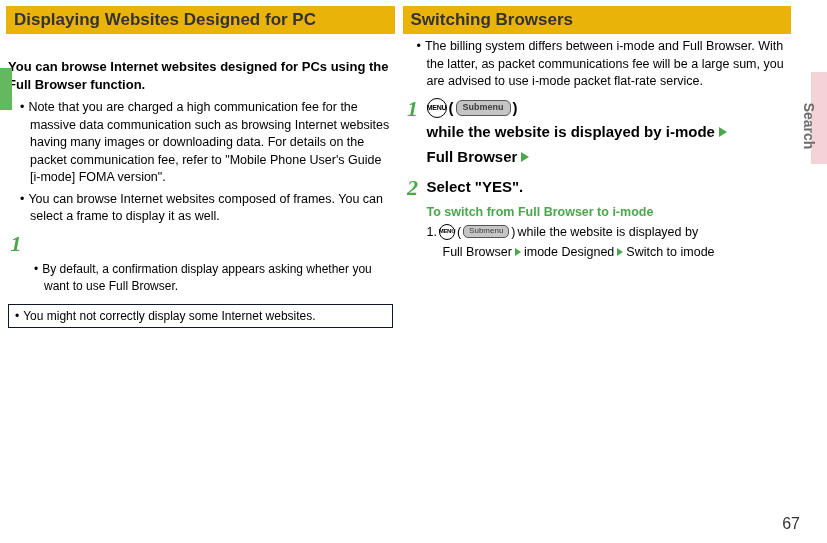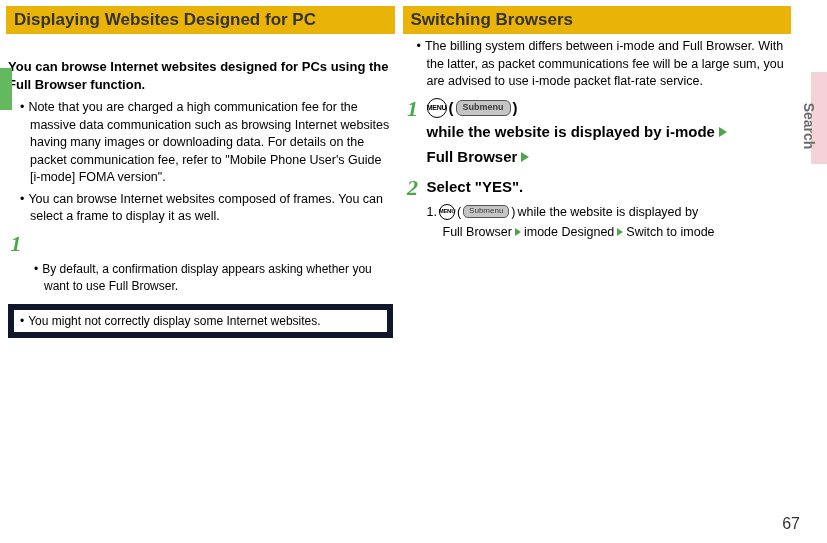--- a/index.html
+++ b/index.html
@@ -159,21 +159,21 @@
       font-size: 12px;
       line-height: 1.4;
       text-indent: -10px;
       padding-left: 10px;
     }
     .sub-bullet::before {
       content: "•";
       padding-right: 4px;
     }
     .note-box {
-      border: 6px solid #0f172a;
+      border: 1px solid #0f172a;
       padding: 4px 6px;
       margin: 10px 2px 0 2px;
     }
     .note-text {
       font-size: 12px;
       text-indent: -10px;
       padding-left: 10px;
     }
     .note-text::before {
       content: "•";
@@ -299,20 +299,21 @@
         </div>
       </div>
 
       <div class="step-row">
         <div class="step-num">2</div>
         <div class="step-body">
           <div class="step-title">
             <span>Select "YES".</span>
           </div>
 
+          <div class="sub-heading">To switch from Full Browser to i-mode</div>
 
           <div class="small-step">
             <div class="line1">
               <span>1. </span>
               <span class="menu-icon-sm">MENU</span>
               <span>(</span>
               <span class="submenu-pill-sm">Submenu</span>
               <span>)</span>
               <span> while the website is displayed by</span>
             </div>

